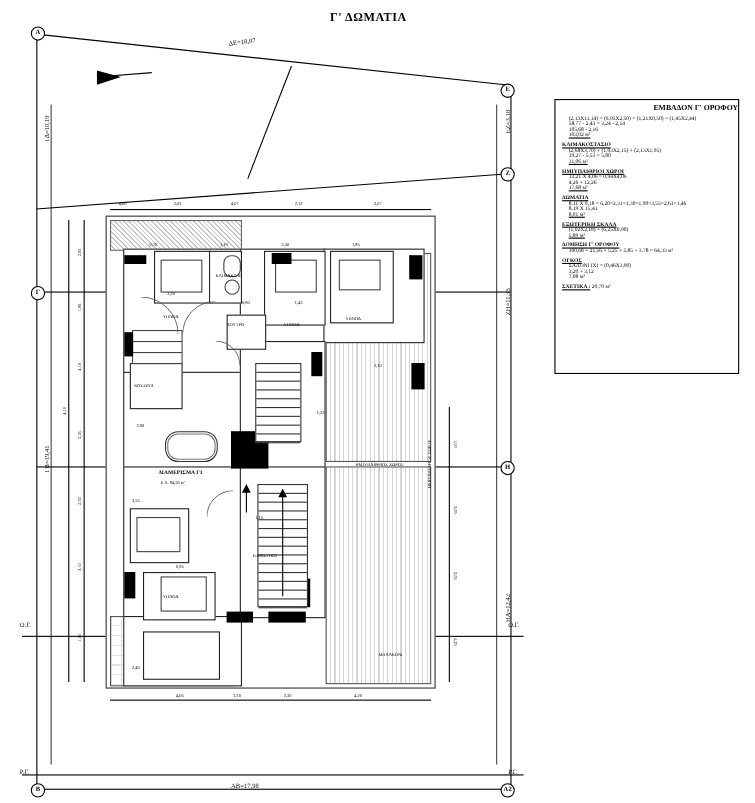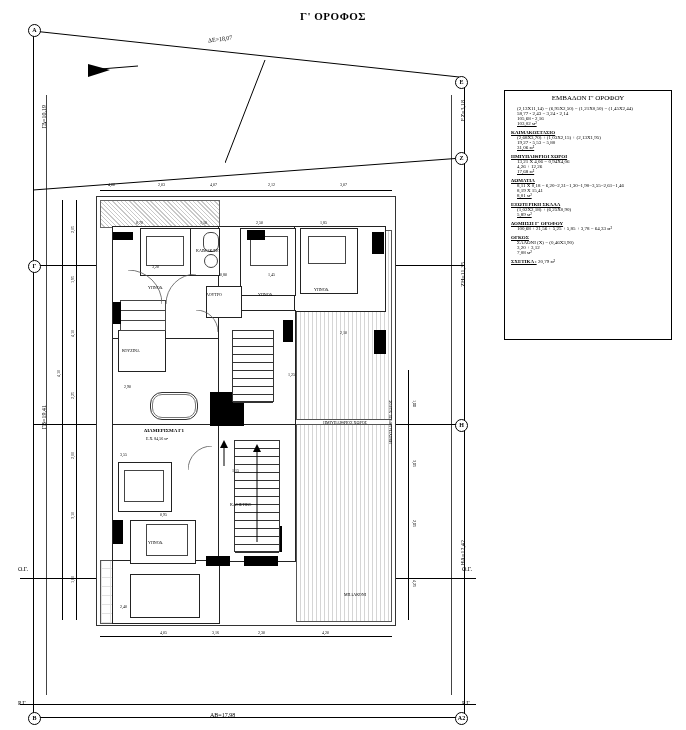--- a/index.html
+++ b/index.html
@@ -19,34 +19,34 @@
   .vline{width:0;border-left:1px solid #000;}
   .thin{border-color:#444;}
   .wall{background:#000;}
   .room{border:1px solid #222;background:#fff;}
   .hatch{background:repeating-linear-gradient(45deg,#fff,#fff 2px,#c9c9c9 2px,#c9c9c9 3px);}
   .hatch2{background:repeating-linear-gradient(90deg,#fff,#fff 3px,#d5d5d5 3px,#d5d5d5 4px);}
   .grid-light{background:
       repeating-linear-gradient(0deg,#e2e2e2,#e2e2e2 1px,transparent 1px,transparent 9px),
       repeating-linear-gradient(90deg,#e2e2e2,#e2e2e2 1px,transparent 1px,transparent 9px);}
   #legend{border:1px solid #000;background:#fff;}
-  #legend .lg-title{font-size:7px;font-weight:normal;text-align:center;padding-top:3px;}
+  #legend .lg-title{font-size:7px;font-weight:bold;text-align:right;padding-top:3px;}
   #legend .sec{font-size:5px;margin:4px 0 0 6px;}
   #legend .sec .h{text-decoration:underline;font-weight:bold;}
   #legend .sec .l{display:block;margin-left:6px;}
   #legend .sec .u{text-decoration:underline;}
   .stair{border:1px solid #333;}
   .stair div{border-bottom:1px solid #333;height:7px;}
 </style>
 </head>
 <body>
 
 <div id="sheet">
 
-  <div class="abs ttl" style="left:300px;top:10px;">Γ' ΟΡΟΦΟΣ</div>
+  <div class="abs ttl" style="left:300px;top:10px;">Γ' ΔΩΜΑΤΙΑ</div>
 
   <div class="abs" style="left:33px;top:29px;width:428px;height:48px;">
     <svg width="428" height="50">
         <line x1="0" y1="2" x2="426" y2="48" stroke="#000" stroke-width="1"></line>
       </svg>
   </div>
 
   <div class="abs vline" style="left:33px;top:29px;height:688px;"></div>
 
   <div class="abs vline" style="left:464px;top:79px;height:638px;"></div>

